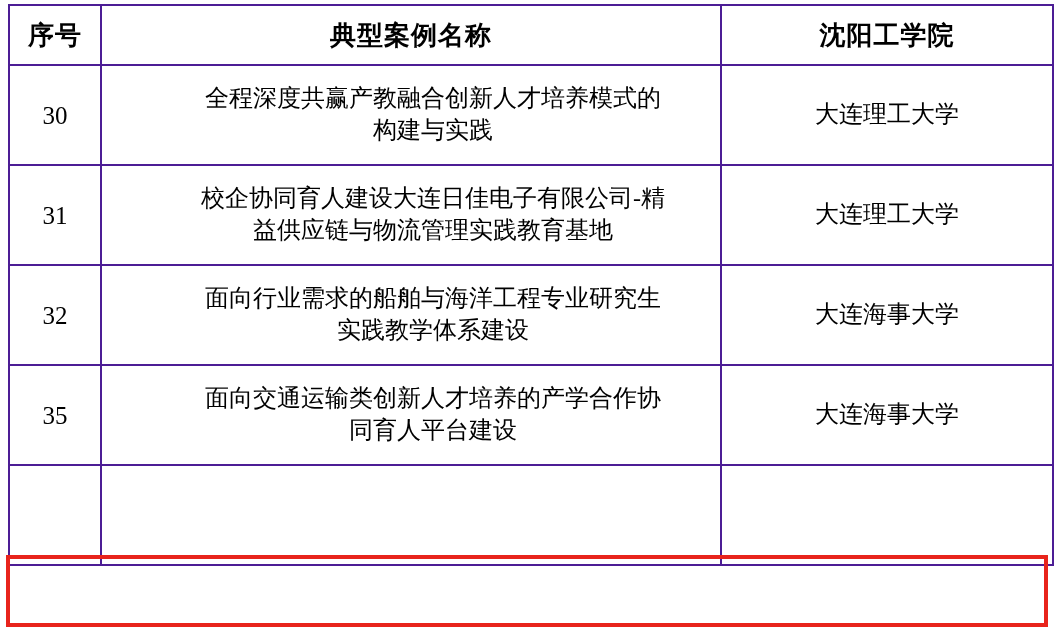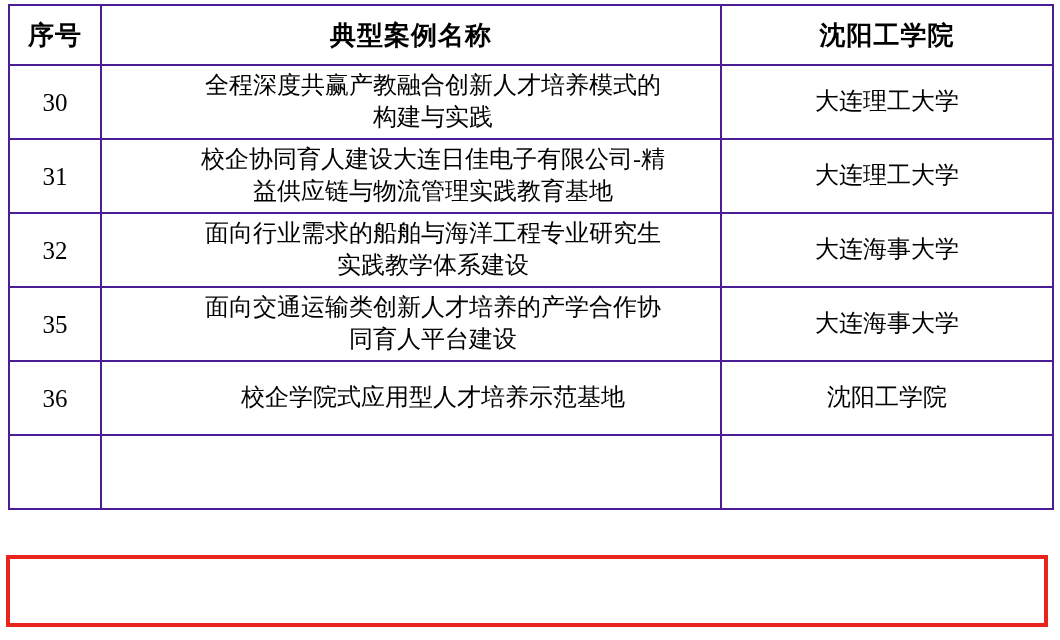--- a/index.html
+++ b/index.html
@@ -42,21 +42,21 @@
     font-size: 26px;
     font-weight: bold;
     letter-spacing: 1px;
   }
   tbody td {
     font-size: 24px;
     line-height: 1.32;
     font-weight: normal;
   }
   tbody tr {
-    height: 74px;
+    height: 100px;
   }
   td.seq-cell {
     font-size: 25px;
   }
   td.name-cell {
     padding: 6px 14px;
   }
   td.unit-cell {
     padding: 6px 8px;
     border-radius: 18px;
@@ -138,27 +138,20 @@
 
       <tr>
         <td class="seq-cell">35</td>
         <td class="name-cell">
           <span class="line">面向交通运输类创新人才培养的产学合作协</span>
           <span class="line">同育人平台建设</span>
         </td>
         <td class="unit-cell">大连海事大学</td>
       </tr>
 
-      <tr class="highlight-row">
-        <td class="seq-cell">36</td>
-        <td class="name-cell">
-          <span class="line">校企学院式应用型人才培养示范基地</span>
-        </td>
-        <td class="unit-cell">沈阳工学院</td>
-      </tr>
 
       <tr class="partial-row">
         <td></td>
         <td></td>
         <td></td>
       </tr>
 
     </tbody>
   </table>
 

